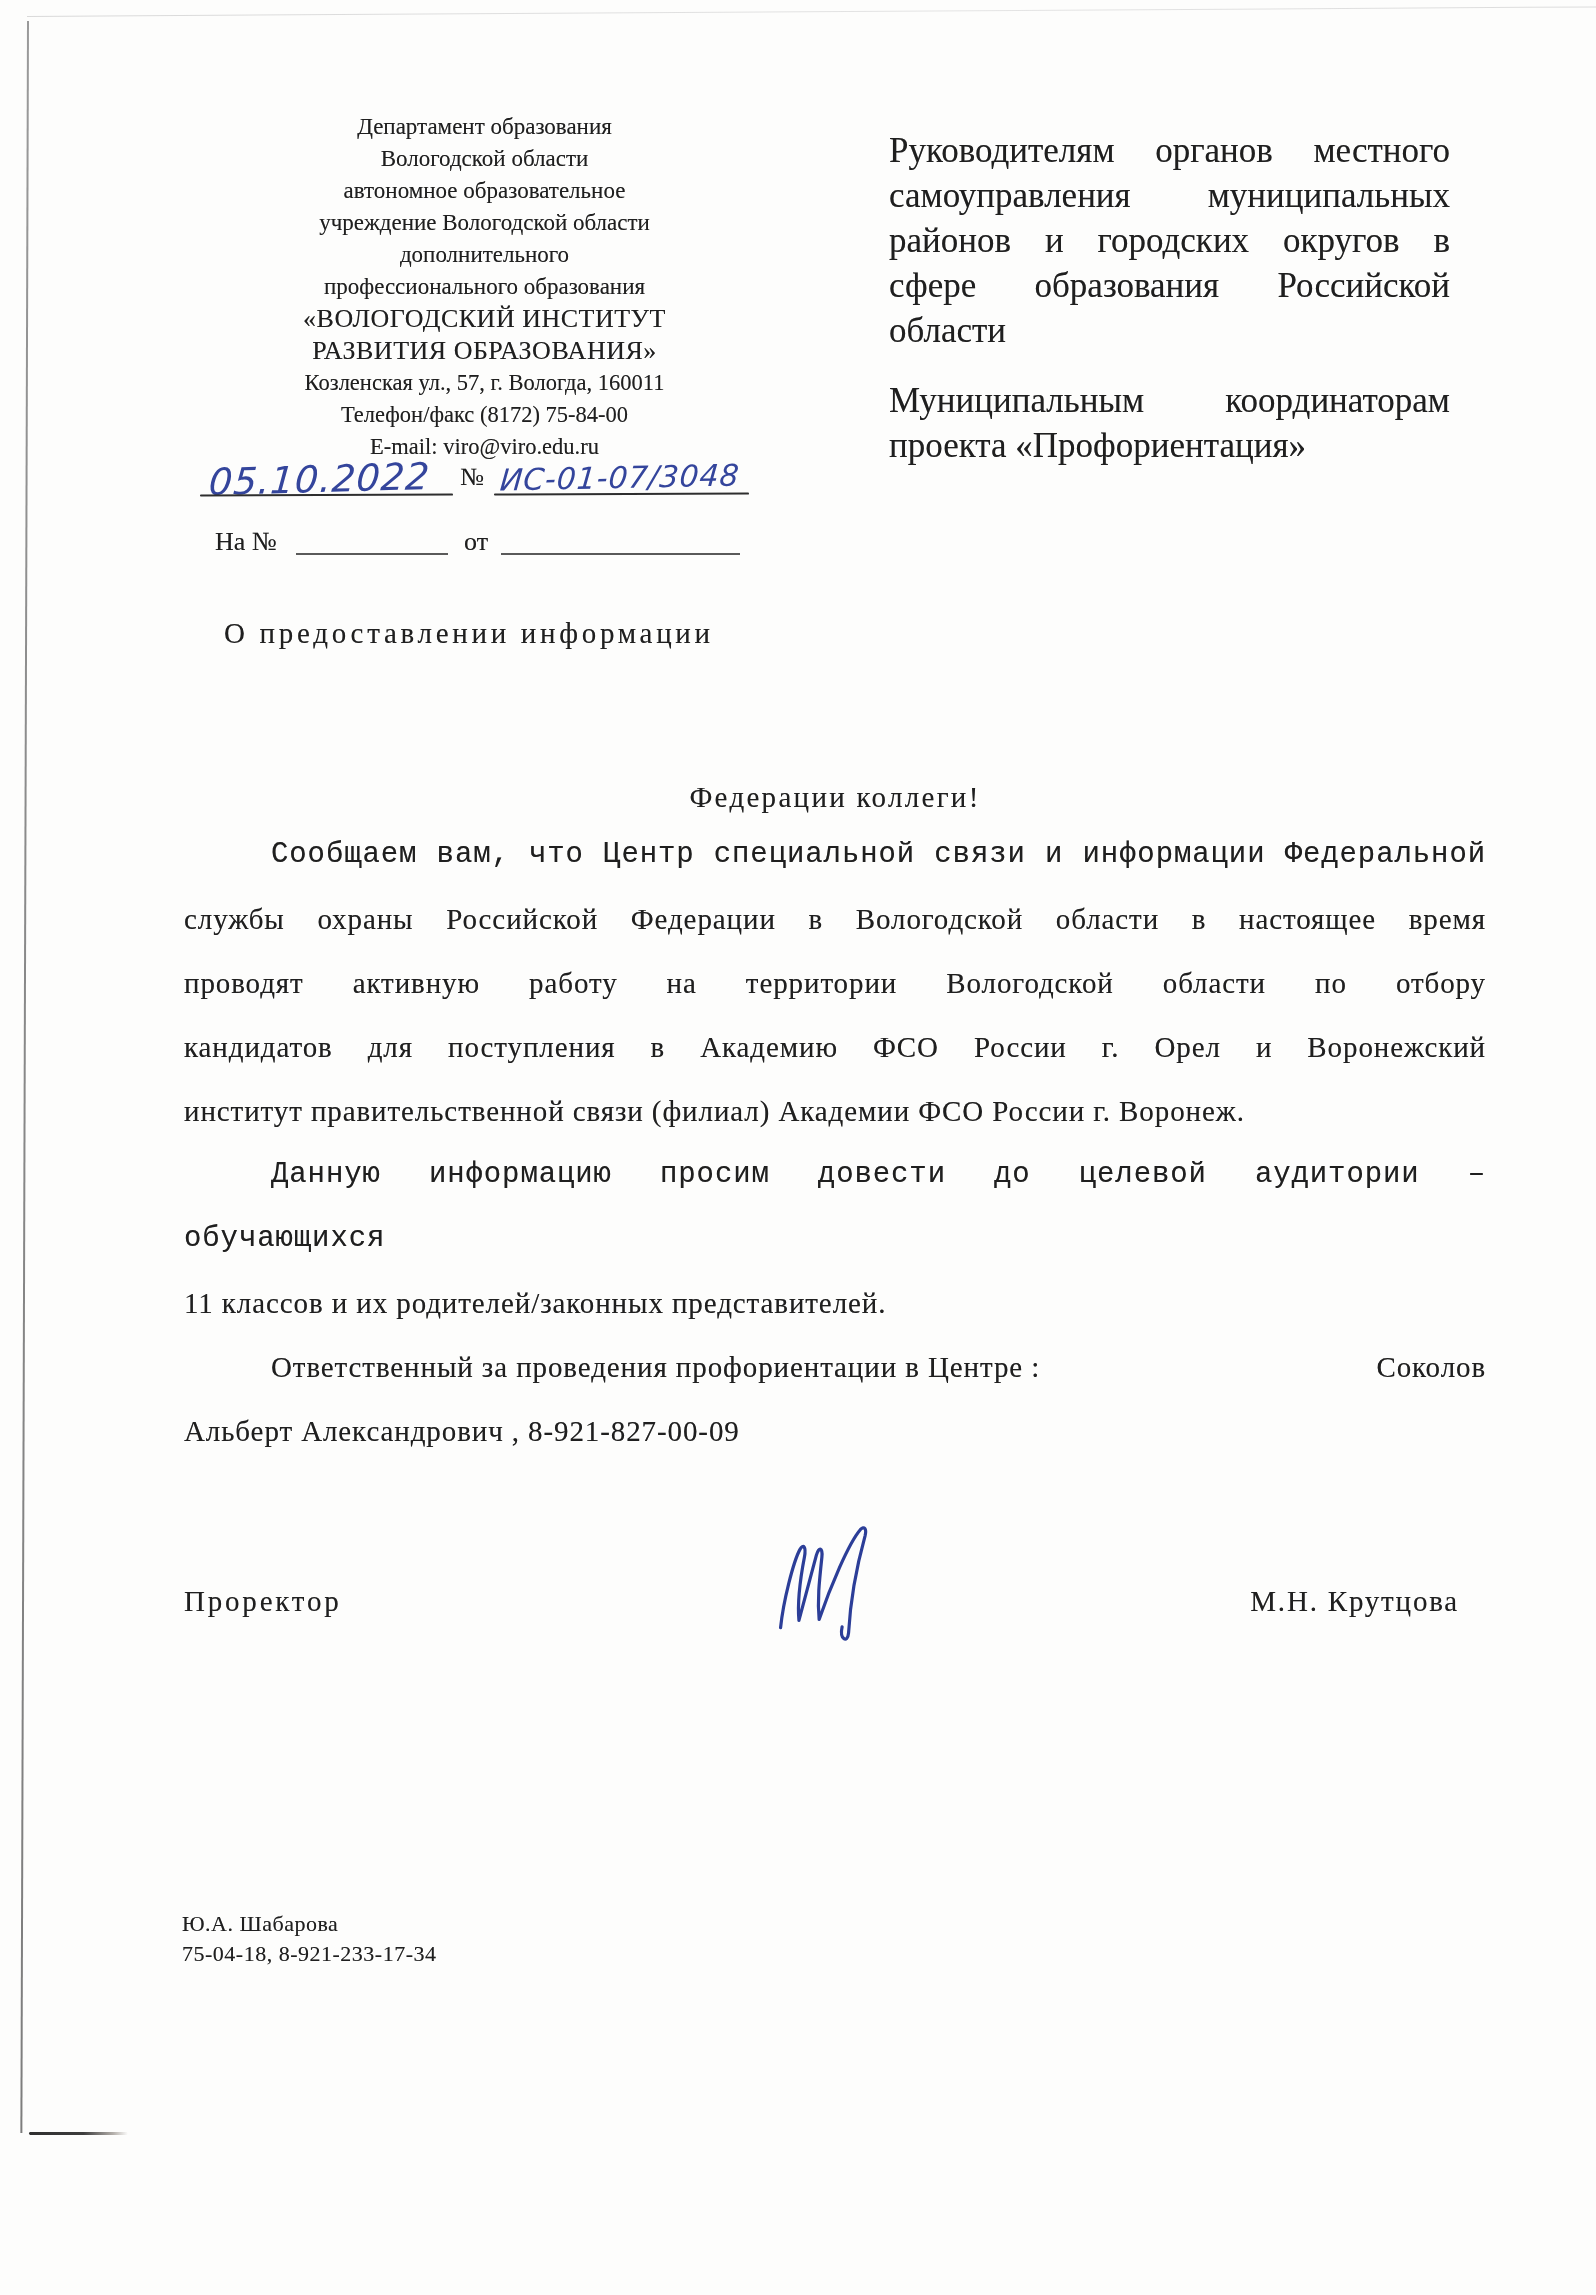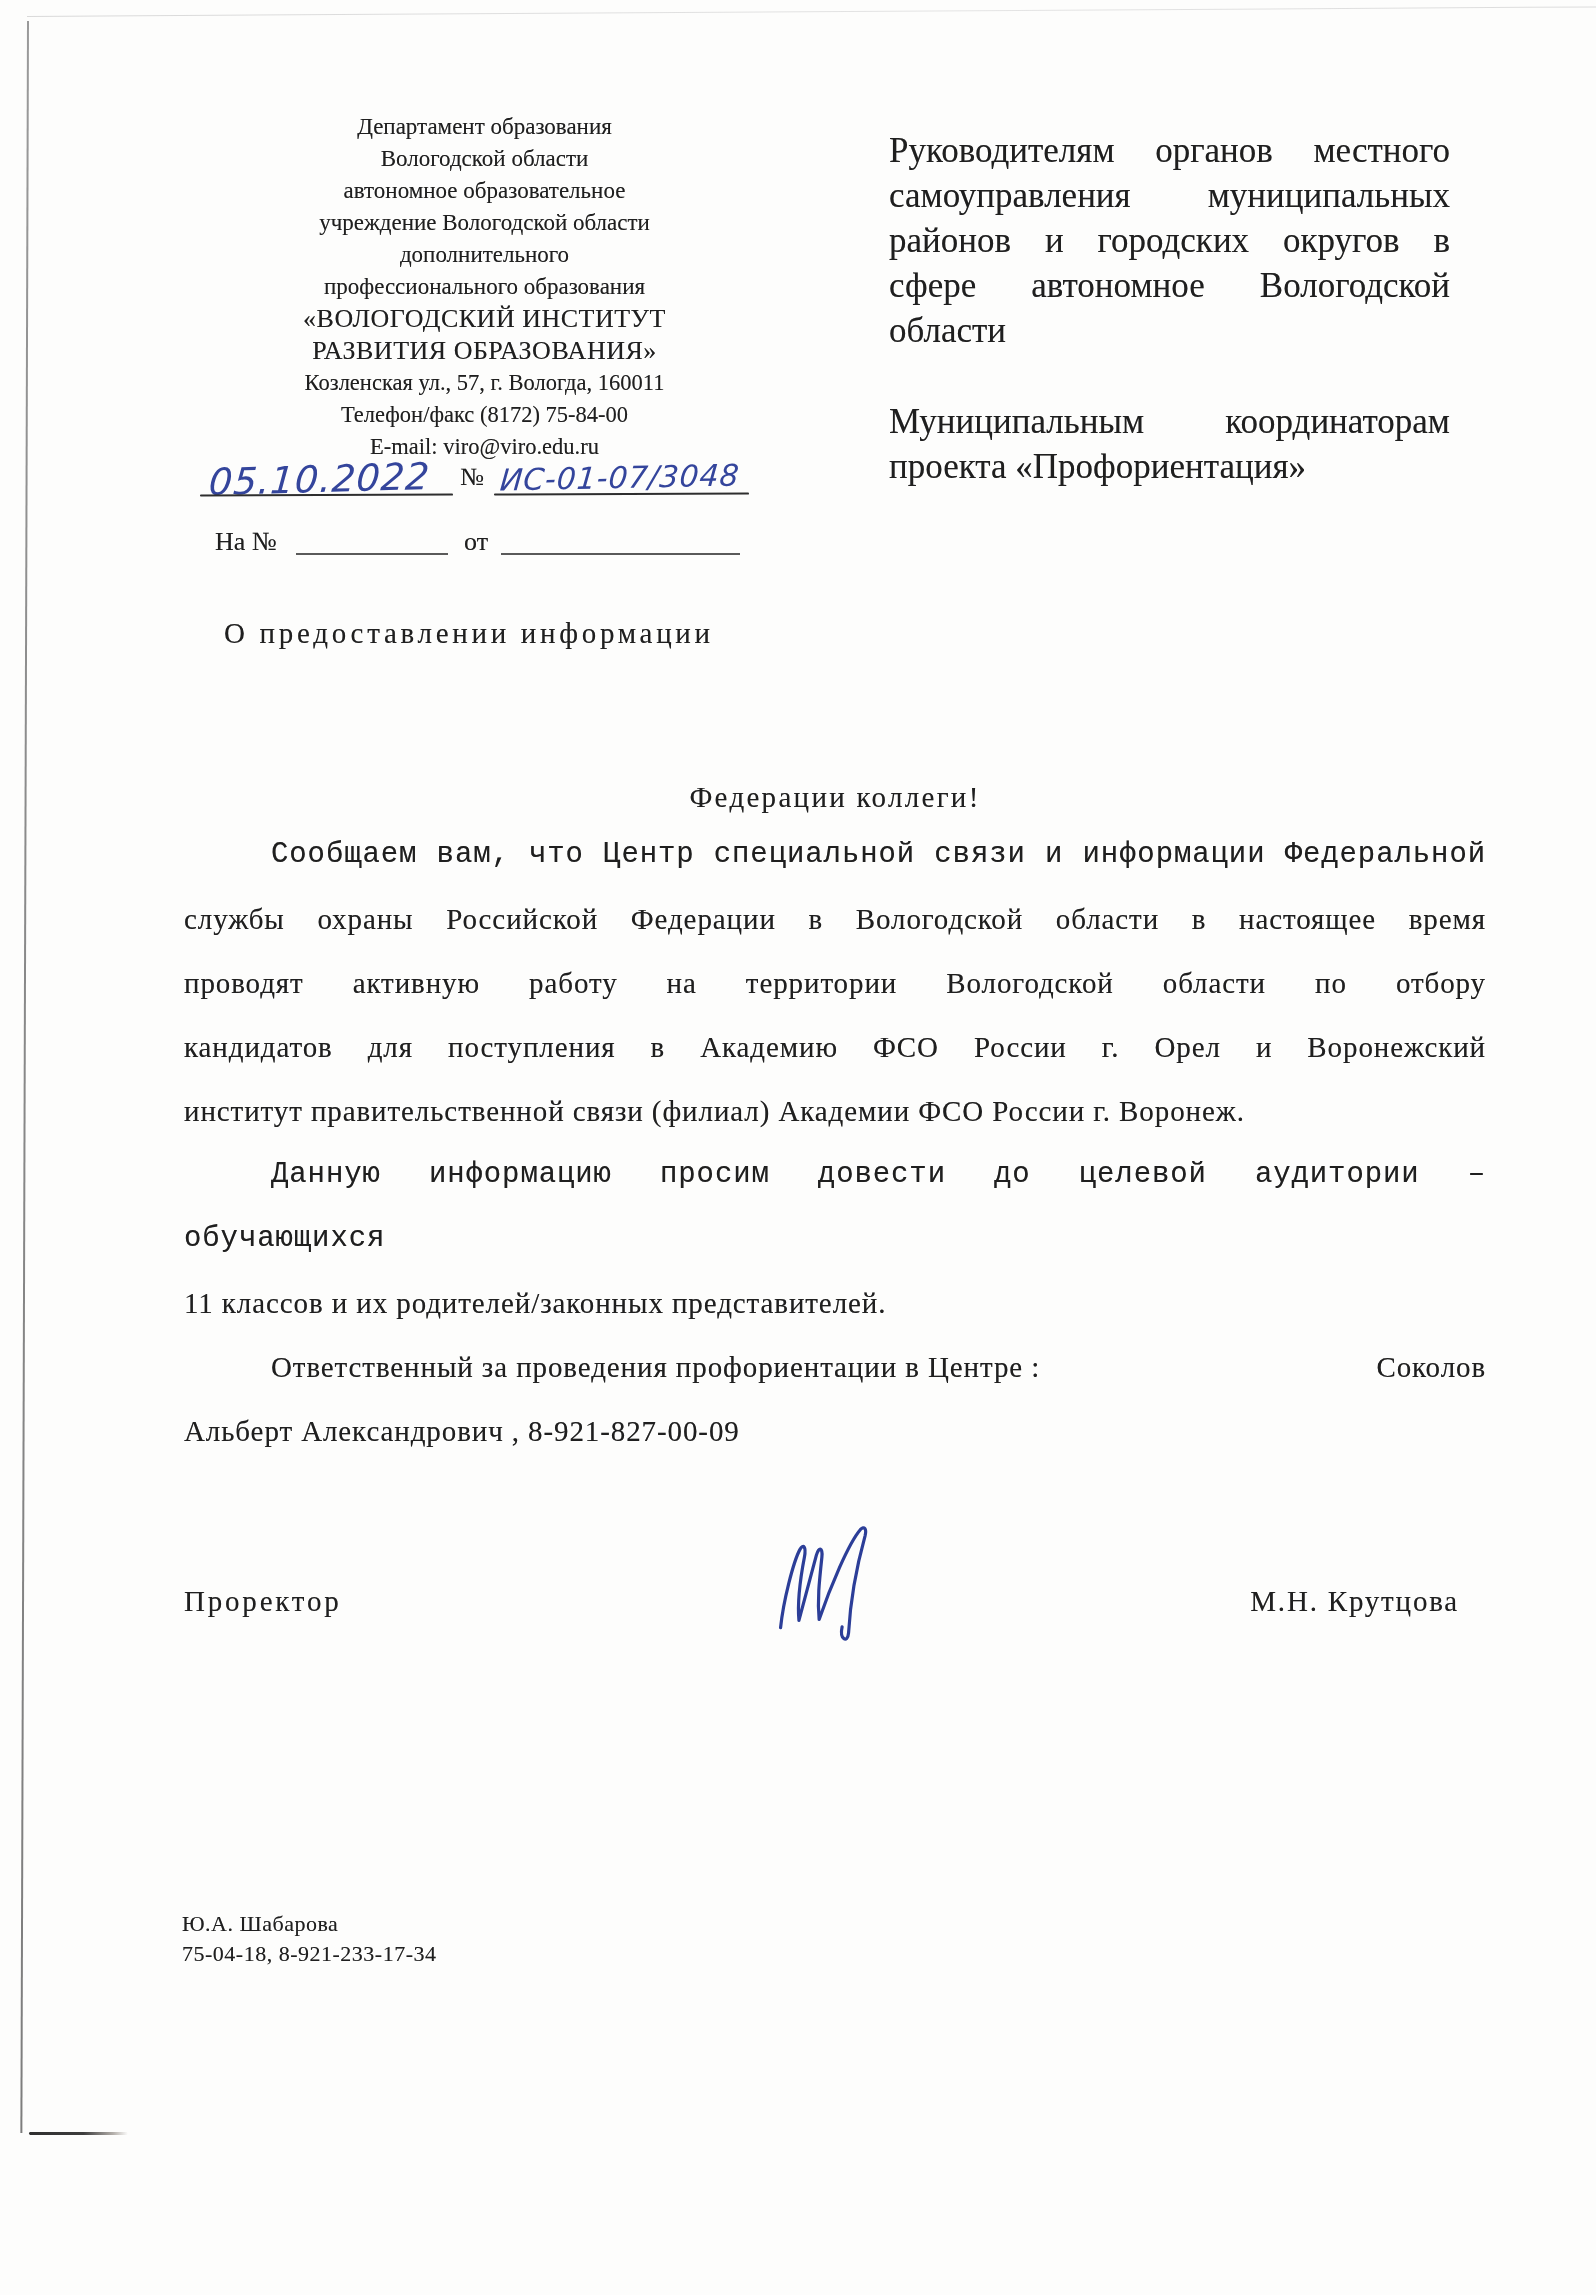--- a/index.html
+++ b/index.html
@@ -34,21 +34,21 @@
     text-shadow:0 0 0.5px rgba(0,0,0,.4);
   }
   .letterhead .lh-caps{font-size:26px;letter-spacing:0.5px;}
   .letterhead .lh-addr{font-size:22.5px;}
   
   .addressee{
     position:absolute;left:889px;top:128px;width:561px;
     font-size:35px;line-height:45px;
     text-shadow:0 0 0.5px rgba(0,0,0,.4);
   }
-  .addressee .block2{margin-top:46px;}
+  .addressee .block2{margin-top:25px;}
   .jl{text-align:justify;text-align-last:justify;}
   .ll{text-align:left;text-align-last:left;}
   
   .hw{
     font-family:"DejaVu Sans",sans-serif;font-style:italic;
     color:var(--ink,#34459c);white-space:nowrap;
   }
   .hw-date{position:absolute;left:209px;top:458px;font-size:37px;letter-spacing:0.9px;transform:rotate(-1.6deg) skewX(-6deg);}
   .hw-number{position:absolute;left:500px;top:460px;font-size:30px;letter-spacing:0.9px;transform:rotate(-1.2deg) skewX(-6deg);}
   .ul-dark{position:absolute;height:2.3px;background:#2e2e2e;border-radius:0.9px;}
@@ -109,21 +109,21 @@
     <div class="lh-addr">Козленская ул., 57, г. Вологда, 160011</div>
     <div class="lh-addr">Телефон/факс (8172) 75-84-00</div>
     <div class="lh-addr">E-mail: viro@viro.edu.ru</div>
   </div>
 
   <div class="addressee">
     <div class="block1">
       <div class="jl">Руководителям органов местного</div>
       <div class="jl">самоуправления муниципальных</div>
       <div class="jl">районов и городских округов в</div>
-      <div class="jl">сфере автономное Вологодской</div>
+      <div class="jl">сфере образования Российской</div>
       <div class="ll">области</div>
     </div>
     <div class="block2">
       <div class="jl">Муниципальным координаторам</div>
       <div class="ll">проекта «Профориентация»</div>
     </div>
   </div>
 
   <div class="hw hw-date">05.10.2022</div>
   <div class="ul-dark ul-date"></div>

